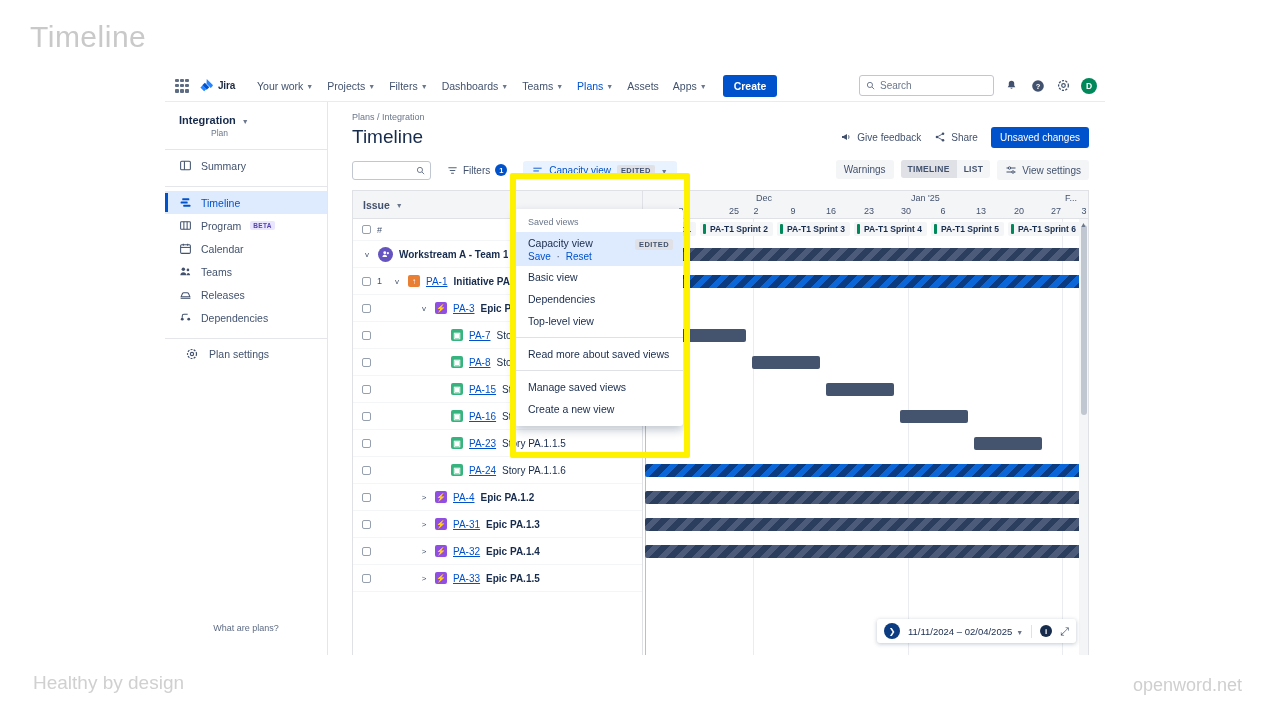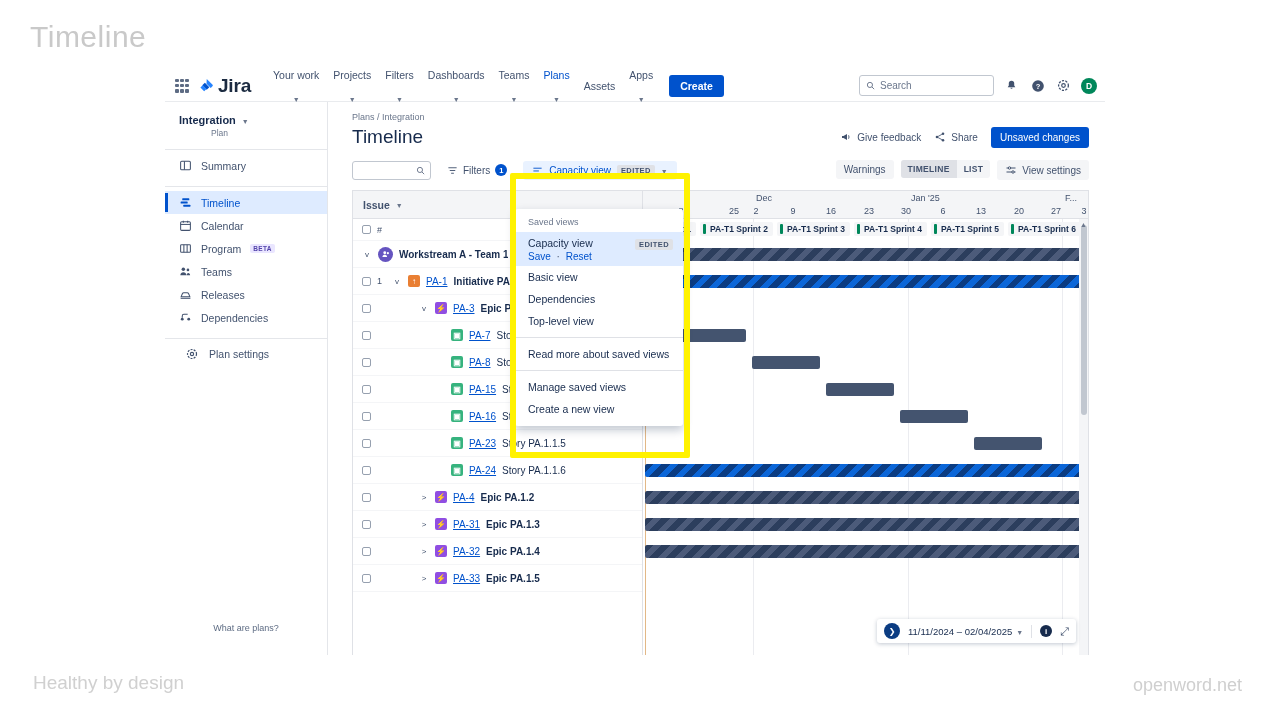--- a/index.html
+++ b/index.html
@@ -35,27 +35,26 @@
   .topnav {
     height:32px; display:flex; align-items:center; padding:0 8px 0 10px;
     background:#fff; border-bottom:1px solid #e9ebee; position:relative;
   }
   .grid-icon { width:14px; height:14px; display:grid;
     grid-template-columns:repeat(3,1fr); grid-template-rows:repeat(3,1fr);
     gap:1.5px; margin-right:10px; }
   .grid-icon i { background:#5E6C84; border-radius:1px; display:block; }
   .jira-logo { display:flex; align-items:center; margin-right:16px; }
   .jira-mark { width:15px; height:15px; margin-right:4px; }
-  .jira-text { font-size:19px; font-weight:700; color:#1c2b41; letter-spacing:-.2px; }
+  .jira-text { font-size:10px; font-weight:700; color:#1c2b41; letter-spacing:-.2px; }
   .nav-items { display:flex; align-items:center; gap:2px; }
   .nav-item {
     font-size:10.5px; color:#42526E; padding:4px 6px; border-radius:3px;
-    display:flex; align-items:center; gap:14px; cursor:pointer; white-space:nowrap;
+    display:flex; align-items:center; gap:3px; cursor:pointer; white-space:nowrap;
     position:relative;
-    flex-direction:column;
   }
   .nav-item.active { color:#0052CC; font-weight:500; }
   .nav-item.active::after {
     content:""; position:absolute; left:5px; right:5px; bottom:-8px;
     height:2px; background:#0052CC; border-radius:1px;
   }
   .caret { font-size:7px; color:#6B778C; line-height:1; position:relative; top:1px; }
   .create-btn {
     background:#0052CC; color:#fff; font-size:10.5px; font-weight:600;
     padding:5px 11px; border-radius:3px; margin-left:10px; cursor:pointer;
@@ -353,36 +352,36 @@
         <svg width="13" height="13" viewBox="0 0 24 24">
           <rect x="6" y="4" width="13" height="4" rx="1" fill="#0052CC"></rect>
           <rect x="3" y="10" width="13" height="4" rx="1" fill="#0052CC"></rect>
           <rect x="8" y="16" width="13" height="4" rx="1" fill="#0052CC"></rect>
         </svg>
         <span class="lbl">Timeline</span>
       </div>
 
       <div class="side-item">
         <svg width="13" height="13" viewBox="0 0 24 24">
+          <rect x="3" y="5" width="18" height="14" rx="1.5" fill="none" stroke="#42526E" stroke-width="1.9"></rect>
+          <line x1="9" y1="5" x2="9" y2="19" stroke="#42526E" stroke-width="1.9"></line>
+          <line x1="15" y1="5" x2="15" y2="19" stroke="#42526E" stroke-width="1.9"></line>
+        </svg>
+        <span class="lbl">Program</span>
+        <span class="beta">BETA</span>
+      </div>
+
+      <div class="side-item">
+        <svg width="13" height="13" viewBox="0 0 24 24">
           <rect x="3" y="5" width="18" height="16" rx="2" fill="none" stroke="#42526E" stroke-width="1.9"></rect>
           <line x1="3" y1="10" x2="21" y2="10" stroke="#42526E" stroke-width="1.9"></line>
           <line x1="8" y1="3" x2="8" y2="7" stroke="#42526E" stroke-width="1.9"></line>
           <line x1="16" y1="3" x2="16" y2="7" stroke="#42526E" stroke-width="1.9"></line>
         </svg>
         <span class="lbl">Calendar</span>
-      </div>
-
-      <div class="side-item">
-        <svg width="13" height="13" viewBox="0 0 24 24">
-          <rect x="3" y="5" width="18" height="14" rx="1.5" fill="none" stroke="#42526E" stroke-width="1.9"></rect>
-          <line x1="9" y1="5" x2="9" y2="19" stroke="#42526E" stroke-width="1.9"></line>
-          <line x1="15" y1="5" x2="15" y2="19" stroke="#42526E" stroke-width="1.9"></line>
-        </svg>
-        <span class="lbl">Program</span>
-        <span class="beta">BETA</span>
       </div>
 
       <div class="side-item">
         <svg width="13" height="13" viewBox="0 0 24 24">
           <circle cx="8" cy="8" r="3.2" fill="#42526E"></circle>
           <circle cx="16.5" cy="9" r="2.4" fill="#42526E"></circle>
           <path d="M2.5 19c0-3.3 2.5-5.4 5.5-5.4s5.5 2.1 5.5 5.4z" fill="#42526E"></path>
           <path d="M14 19c0-2.6 1.3-4.3 3.2-4.3 1.8 0 3.3 1.7 3.3 4.3z" fill="#42526E"></path>
         </svg>
         <span class="lbl">Teams</span>

